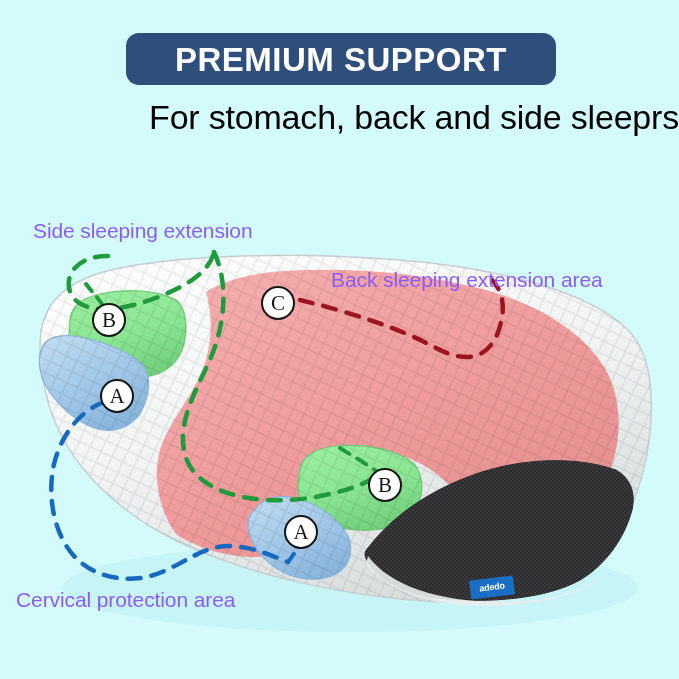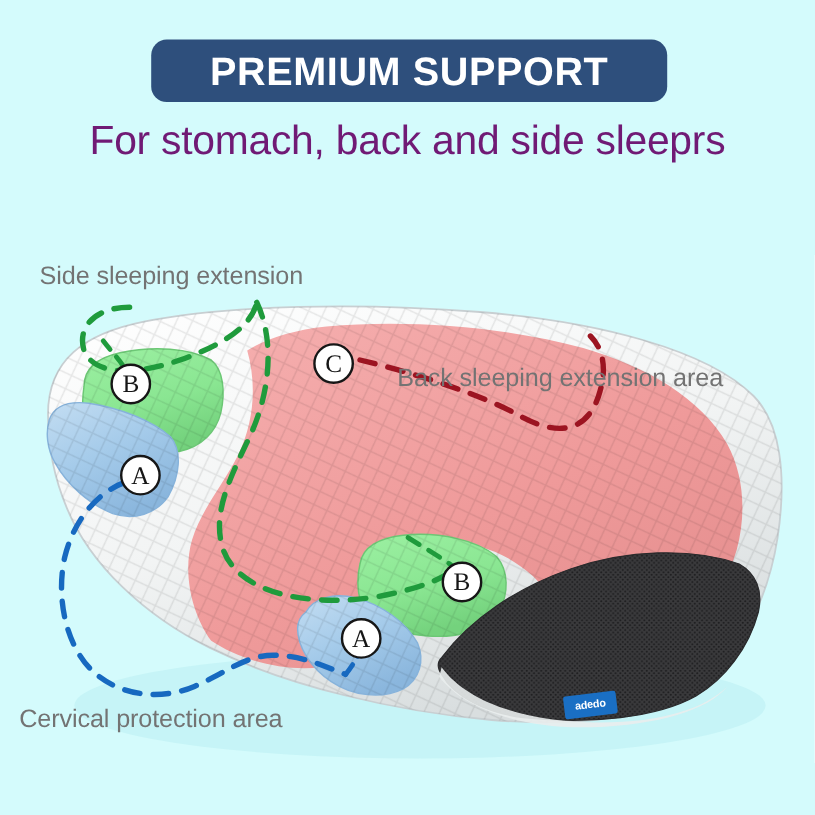--- a/index.html
+++ b/index.html
@@ -39,39 +39,39 @@
     font-weight: bold;
     letter-spacing: 0.5px;
     line-height: 1;
     white-space: nowrap;
   }
   .subtitle {
     position: absolute;
     left: 0;
     top: 98px;
     width: 679px;
-    text-align: center;
-    color: #701a75;
+    text-align: right;
+    color: #000000;
     font-size: 34px;
     font-weight: normal;
     letter-spacing: -0.2px;
     white-space: nowrap;
   }
 
   
   .callout {
     position: absolute;
-    color: #737373;
+    color: #8b5cf6;
     font-size: 21px;
     font-weight: normal;
     white-space: nowrap;
     letter-spacing: -0.1px;
   }
   .callout-side   { left: 33px;  top: 219px; }
-  .callout-back   { left: 331px; top: 268px; margin-top: 36px; }
+  .callout-back   { left: 331px; top: 268px; }
   .callout-cerv   { left: 16px;  top: 588px; }
 
   
   #pillow-svg {
     position: absolute;
     left: 0;
     top: 0;
     width: 679px;
     height: 679px;
   }

